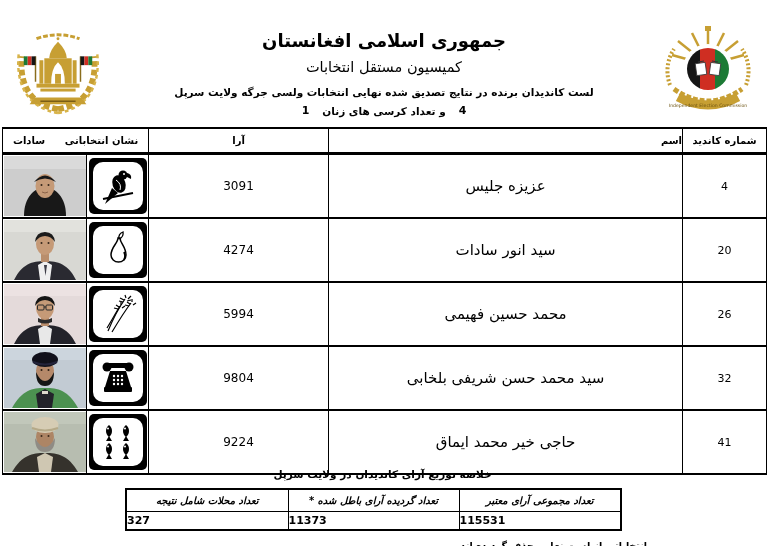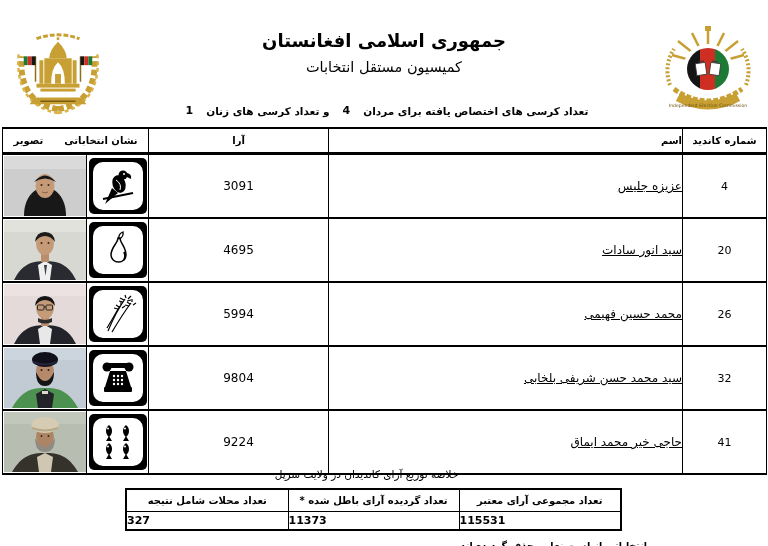--- a/index.html
+++ b/index.html
@@ -30,38 +30,38 @@
     border:1px solid #000;border-top:2px solid #000;border-bottom:3px solid #000;
     font-size:10px;font-weight:bold;height:23px;padding:0;background:#fff;
   }
   table.rtable td{
     border:1px solid #000;border-bottom:2px solid #000;
     padding:0;height:62px;background:#fff;vertical-align:middle;
   }
   th.h-name{text-align:right;padding-right:30px;}
   th.h-combined .combo{display:flex;direction:rtl;justify-content:space-around;align-items:center;}
   td.c-num{text-align:center;font-size:11px;}
-  td.c-name{text-align:right;padding-right:13px;font-size:12px;text-decoration:underline;}
+  td.c-name{text-align:center;padding-right:13px;font-size:15px;}
   td.c-votes{text-align:center;font-size:12px;}
   td.c-symbol{border-left:none;}
   td.c-photo{border-right:none;}
   .sym-frame{width:58px;height:56px;margin:2px auto;background:#000;border-radius:5px;
              display:flex;align-items:center;justify-content:center;}
   .sym-inner{width:50px;height:48px;background:#fff;border-radius:10px;
              display:flex;align-items:center;justify-content:center;}
   .photo{display:block;margin:1px auto;}
 
   
-  .sum-title{position:absolute;left:119px;top:444px;width:495px;text-align:center;
-             font-size:10.5px;font-weight:normal;direction:rtl;}
+  .sum-title{position:absolute;left:135px;top:444px;width:495px;text-align:center;
+             font-size:10.5px;font-weight:bold;direction:rtl;}
   .stable-wrap{position:absolute;left:125px;top:464px;}
   table.stable{border-collapse:collapse;table-layout:fixed;width:495px;direction:rtl;
                border:2px solid #000;}
   table.stable th{border:1px solid #000;font-size:10px;font-weight:bold;height:21px;
-                  text-align:center;padding:0;}
+                  text-align:center;padding:0;font-style:italic;}
   table.stable td{border:1px solid #000;font-size:11px;font-weight:bold;height:17px;
                   text-align:left;padding:0;}
 
   
   .footnote{position:absolute;top:515px;left:40px;right:121px;direction:rtl;
             text-align:right;font-size:9.5px;font-weight:bold;line-height:13px;}
 </style>
 </head>
 <body>
 
@@ -128,22 +128,22 @@
       <line x1="46" y1="37" x2="52" y2="36" stroke="#333" stroke-width="1"></line>
       <line x1="60" y1="36" x2="66" y2="37" stroke="#333" stroke-width="1"></line>
       <path d="M22,64 q34,24 68,0" stroke="#c79f33" stroke-width="5" fill="none" stroke-dasharray="5 2"></path>
       <path d="M26,72 q30,16 60,0" stroke="#c79f33" stroke-width="9" fill="none"></path>
       <text x="56" y="82" text-anchor="middle" font-size="4.6" fill="#6b5210">Independent Election Commission</text>
     </svg>
   </div>
 
   <div class="t1">جمهوری اسلامی افغانستان</div>
   <div class="t2">کمیسیون مستقل انتخابات</div>
+  <div class="t3">لست کاندیدان برنده در نتایج تصدیق شده نهایی انتخابات ولسی جرگه ولایت سرپل</div>
   <div class="t4">
-    <span>تعداد کرسی های اختصاص یافته برای مردان</span>
     <span class="count">4</span>
     <span>و تعداد کرسی های زنان</span>
     <span class="count">1</span>
   </div>
 
   <div class="rtable-wrap">
     <table class="rtable">
       <colgroup>
         <col style="width:84px">
           <col style="width:354px">
@@ -152,21 +152,21 @@
           <col style="width:84px">
       </colgroup>
       <tbody>
           <tr>
         <th>شماره کاندید</th>
         <th class="h-name">اسم</th>
         <th>آرا</th>
         <th class="h-combined" colspan="2">
           <div class="combo">
             <span>نشان انتخاباتی</span>
-            <span>تصویر</span>
+            <span>سادات</span>
           </div>
         </th>
       </tr>
 
       <tr>
         <td class="c-num">4</td>
         <td class="c-name">عزیزه جلیس</td>
         <td class="c-votes">3091</td>
         <td class="c-symbol">
           <div class="sym-frame">
@@ -193,21 +193,21 @@
             <circle cx="37.5" cy="29" r="1" fill="#32241a"></circle>
                 <circle cx="44.5" cy="29" r="1" fill="#32241a"></circle>
             <path d="M38,36 q3,2 6,0" stroke="#8a6248" stroke-width="1" fill="none"></path>
           </svg>
         </td>
       </tr>
 
       <tr>
         <td class="c-num">20</td>
         <td class="c-name">سید انور سادات</td>
-        <td class="c-votes">4695</td>
+        <td class="c-votes">4274</td>
         <td class="c-symbol">
           <div class="sym-frame">
                 <div class="sym-inner">
             <svg width="40" height="40" viewBox="0 0 40 40">
               <path d="M21,9 q-1,-5 4,-7 q1,5 -4,7" fill="none" stroke="#000" stroke-width="1.3"></path>
               <path d="M20,8 c0,5 -7,9 -7,17 a7.5,7 0 0 0 15,0 c0,-8 -6,-12 -6,-17 z" fill="none" stroke="#000" stroke-width="1.5"></path>
               <path d="M26,30 q2,-4 0,-8" stroke="#000" stroke-width="1.8" fill="none"></path>
             </svg>
           </div>
               </div>

